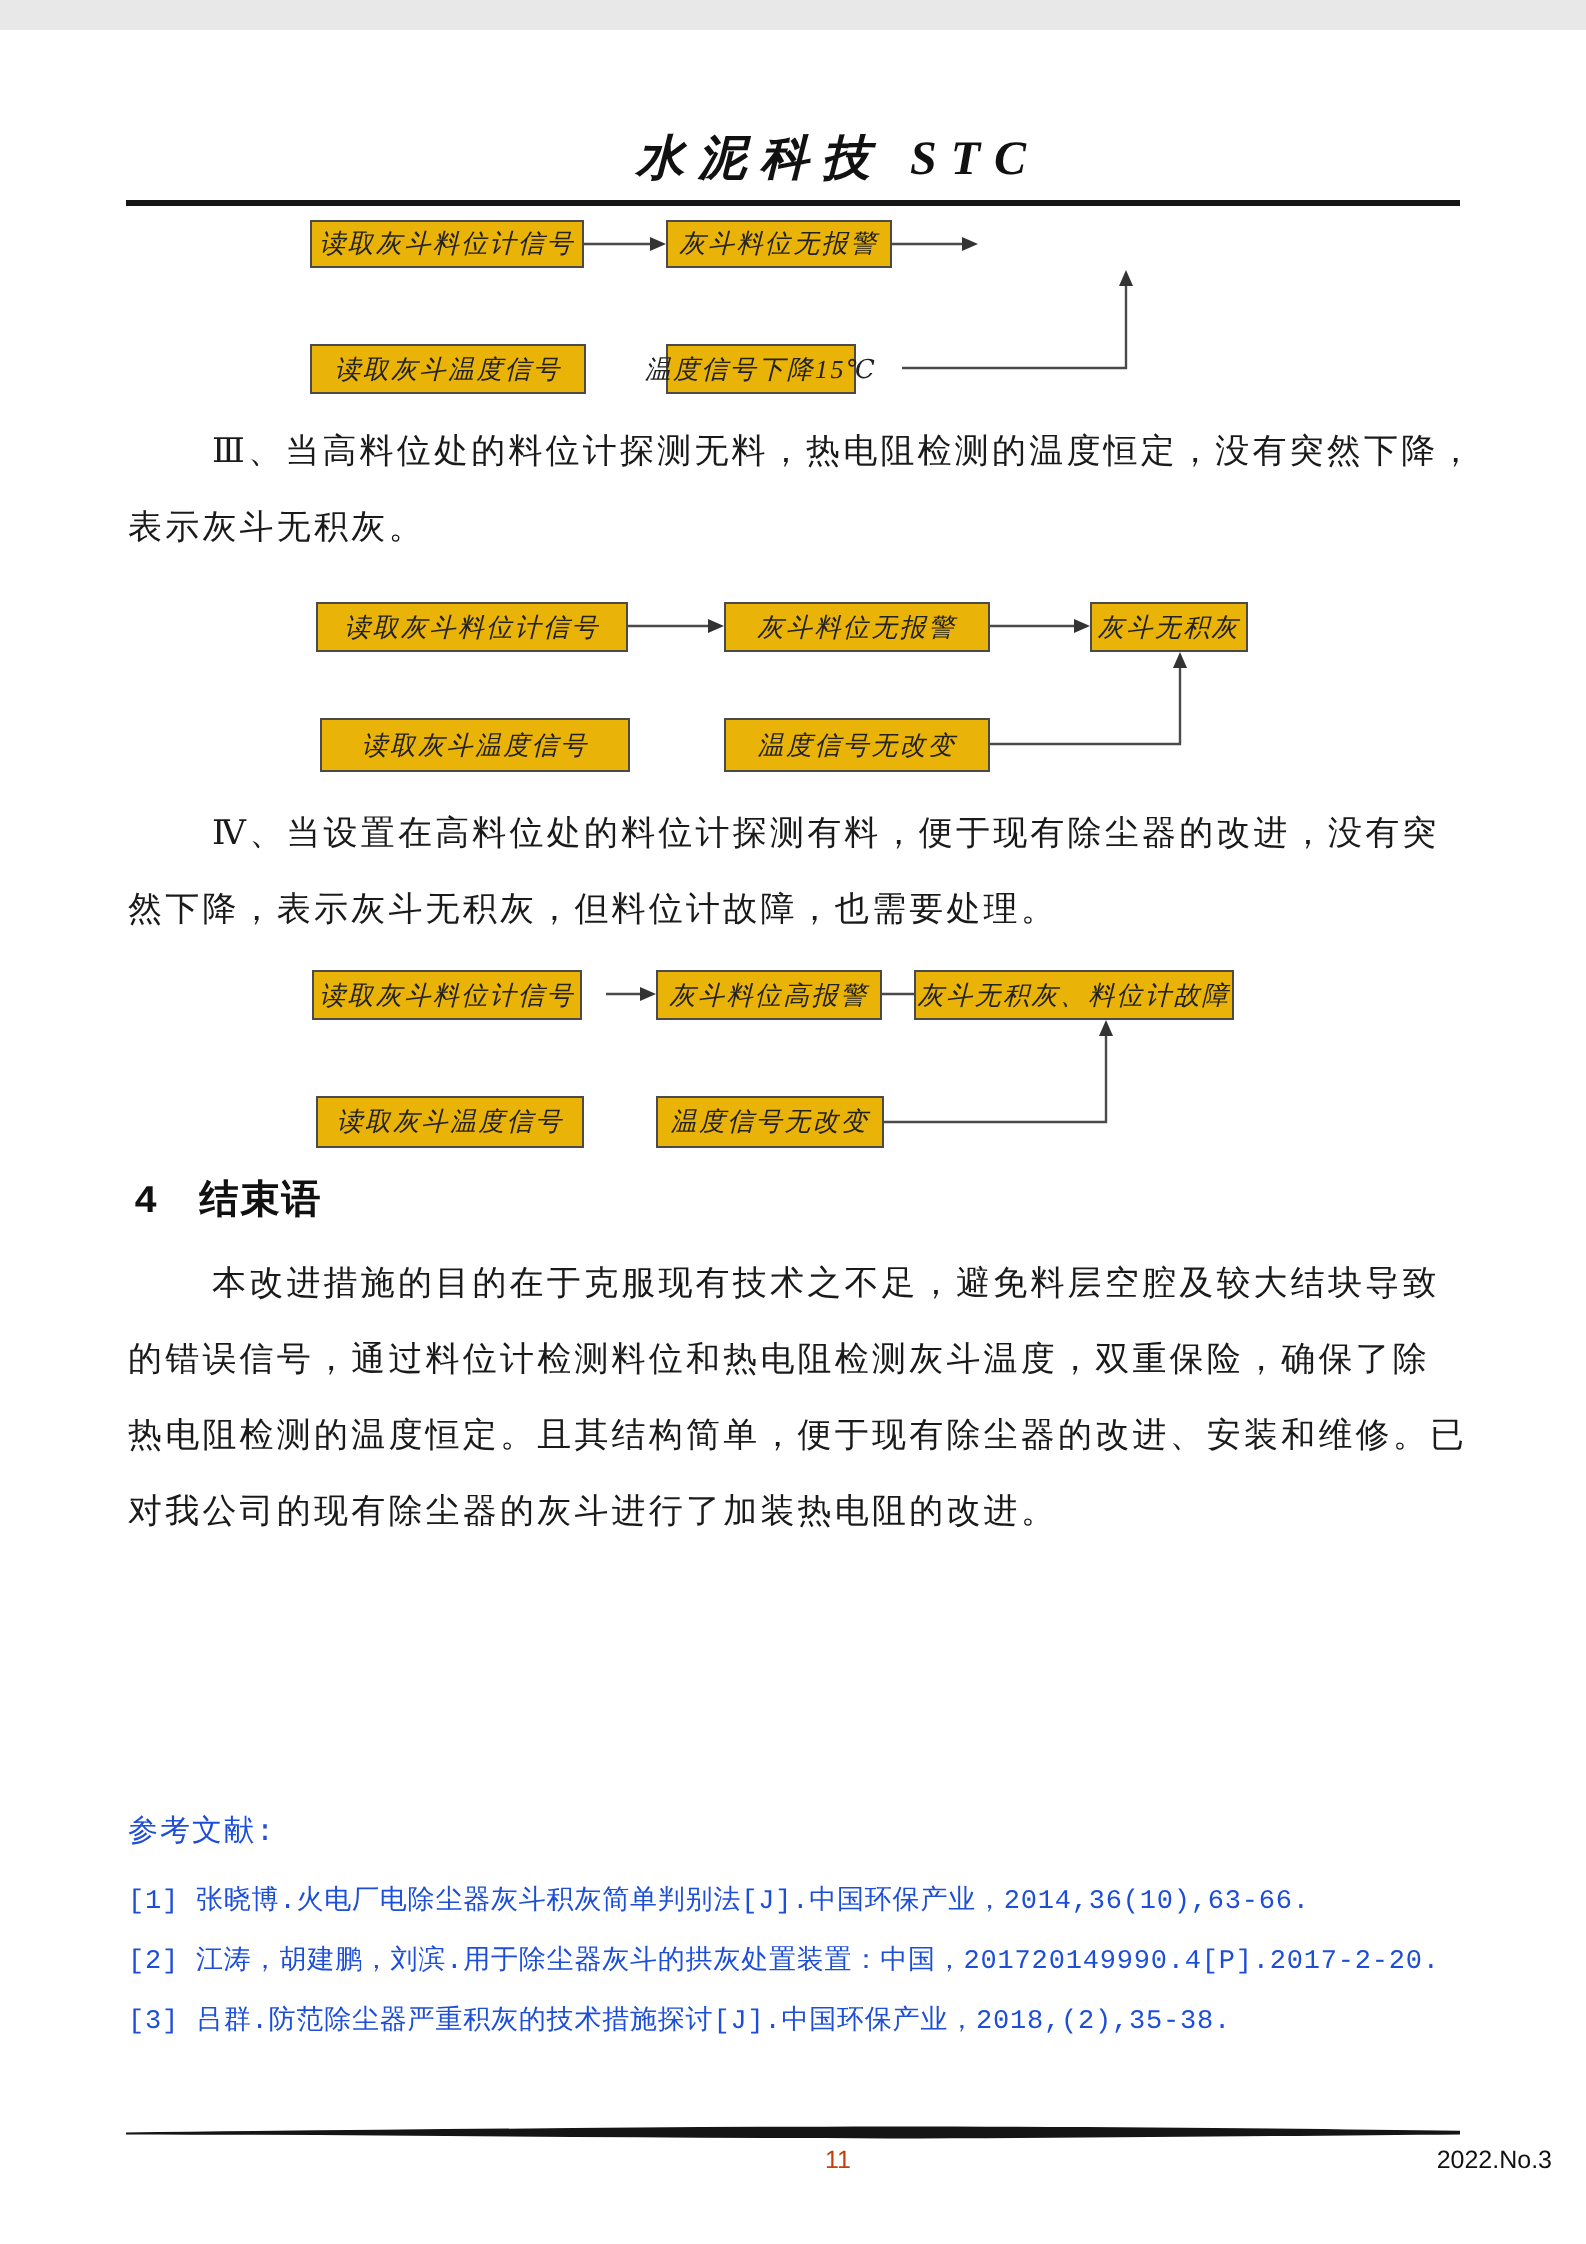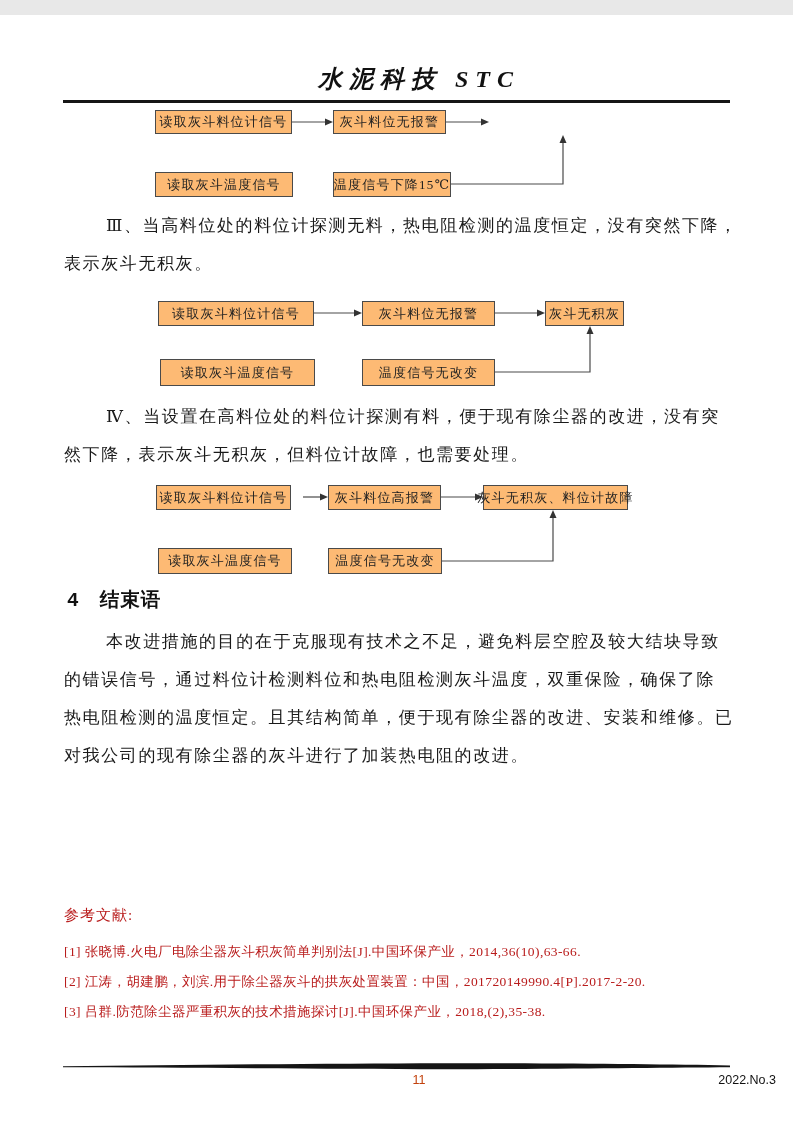--- a/index.html
+++ b/index.html
@@ -26,34 +26,34 @@
   }
   
   .chart{position:absolute;left:0;width:793px;}
   .chart svg{position:absolute;left:0;top:0;}
   .fbox{
     position:absolute;
     border:1px solid #4a4a4a;
     box-sizing:border-box;
     display:flex;align-items:center;justify-content:center;
     font-size:13px;letter-spacing:1.2px;color:#222;
-    white-space:nowrap;background:#fdba74;
+    white-space:nowrap;background:#eab308;font-style:italic;
   }
   
   .para{position:absolute;left:64px;width:668px;font-size:17px;color:#1a1a1a;}
   .para .ln{height:38px;line-height:38px;letter-spacing:1.6px;white-space:nowrap;}
   .para .indent{text-indent:42px;}
   .section-heading{
     position:absolute;left:67px;top:571px;
     font-family:Liberation Mono, monospace;
     font-weight:bold;font-size:19.5px;color:#111;letter-spacing:1px;
   }
   .section-heading .num{margin-right:20px;}
   
-  .refs{position:absolute;left:64px;top:891px;width:668px;color:#b91c1c;}
+  .refs{position:absolute;left:64px;top:891px;width:668px;color:#1d4ed8;font-family:Liberation Mono, monospace;}
   .refs .label{font-size:15px;letter-spacing:1px;margin-bottom:12px;}
   .refs .ref-item{font-size:13.5px;line-height:30px;letter-spacing:.4px;white-space:nowrap;}
   
   .footer-rule{position:absolute;left:63px;top:1046px;width:667px;height:12px;}
   .page-number{
     position:absolute;left:0;top:1058px;width:100%;text-align:center;
     font-family:"Liberation Sans","DejaVu Sans",sans-serif;font-size:12.5px;color:#c2410c;
   }
   .issue-number{
     position:absolute;right:62px;top:1058px;
@@ -75,21 +75,21 @@
       <line class="stroke" x1="292" y1="17" x2="327" y2="17"></line>
       <polygon class="arrhead" points="333,17 325,13.5 325,20.5"></polygon>
       <line class="stroke" x1="446" y1="17" x2="483" y2="17"></line>
       <polygon class="arrhead" points="489,17 481,13.5 481,20.5"></polygon>
       <polyline class="stroke" points="451,79 563,79 563,36"></polyline>
       <polygon class="arrhead" points="563,30 559.5,38 566.5,38"></polygon>
     </svg>
     <div class="fbox" style="left:155px;top:5px;width:137px;height:24px;">读取灰斗料位计信号</div>
     <div class="fbox" style="left:333px;top:5px;width:113px;height:24px;">灰斗料位无报警</div>
     <div class="fbox" style="left:155px;top:67px;width:138px;height:25px;">读取灰斗温度信号</div>
-    <div class="fbox" style="left:333px;top:67px;width:118px;height:25px;">温度信号下降15℃</div>
+    <div class="fbox" style="left:333px;top:67px;width:95px;height:25px;">温度信号下降15℃</div>
   </div>
 
   <div class="para" style="top:192px;">
     <div class="ln indent">Ⅲ、当高料位处的料位计探测无料，热电阻检测的温度恒定，没有突然下降，</div>
     <div class="ln">表示灰斗无积灰。</div>
   </div>
 
   <div class="chart" style="top:280px;height:100px;">
     <svg width="793" height="100">
       <line class="stroke" x1="314" y1="18" x2="356" y2="18"></line>
@@ -115,21 +115,21 @@
     <svg width="793" height="102">
       <line class="stroke" x1="303" y1="19" x2="322" y2="19"></line>
       <polygon class="arrhead" points="328,19 320,15.5 320,22.5"></polygon>
       <line class="stroke" x1="441" y1="19" x2="477" y2="19"></line>
       <polygon class="arrhead" points="483,19 475,15.5 475,22.5"></polygon>
       <polyline class="stroke" points="442,83 553,83 553,38"></polyline>
       <polygon class="arrhead" points="553,32 549.5,40 556.5,40"></polygon>
     </svg>
     <div class="fbox" style="left:156px;top:7px;width:135px;height:25px;">读取灰斗料位计信号</div>
     <div class="fbox" style="left:328px;top:7px;width:113px;height:25px;">灰斗料位高报警</div>
-    <div class="fbox" style="left:483px;top:7px;width:145px;height:25px;">灰斗无积灰、料位计故障</div>
+    <div class="fbox" style="left:457px;top:7px;width:160px;height:25px;">灰斗无积灰、料位计故障</div>
     <div class="fbox" style="left:158px;top:70px;width:134px;height:26px;">读取灰斗温度信号</div>
     <div class="fbox" style="left:328px;top:70px;width:114px;height:26px;">温度信号无改变</div>
   </div>
 
   <div class="section-heading">
     <span class="num">4</span><span>结束语</span>
   </div>
 
   <div class="para" style="top:608px;">
     <div class="ln indent">本改进措施的目的在于克服现有技术之不足，避免料层空腔及较大结块导致</div>

